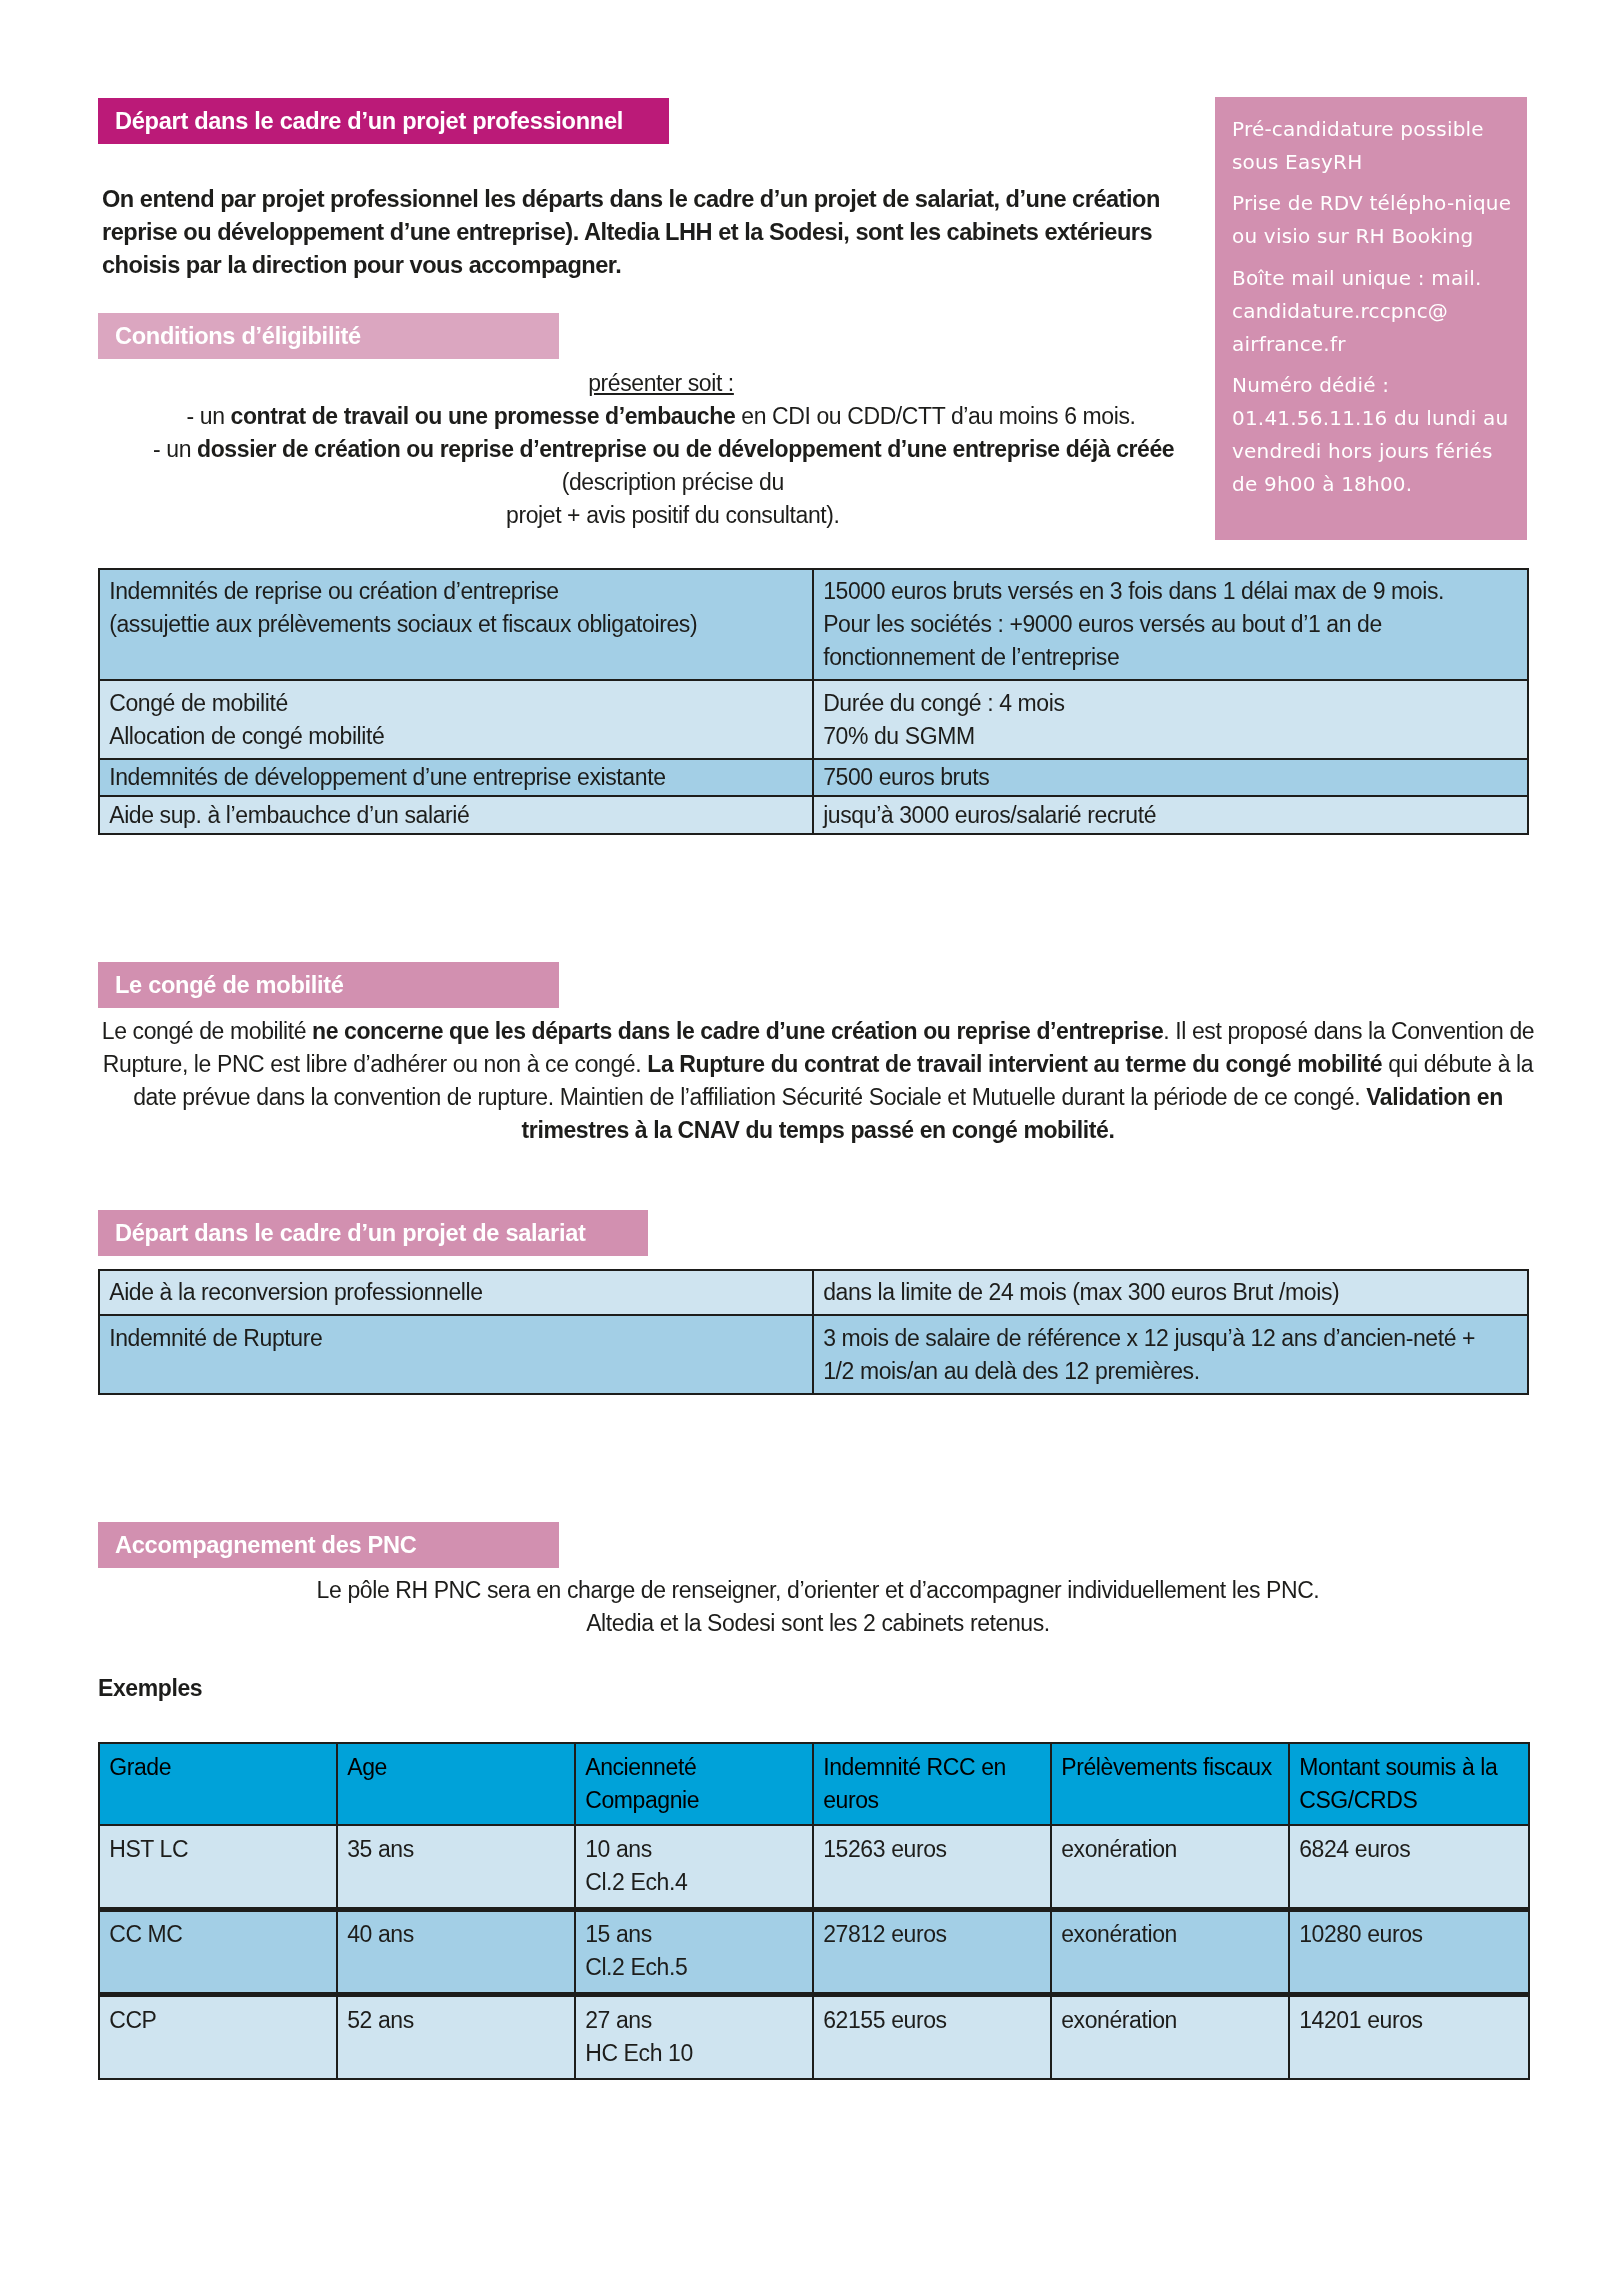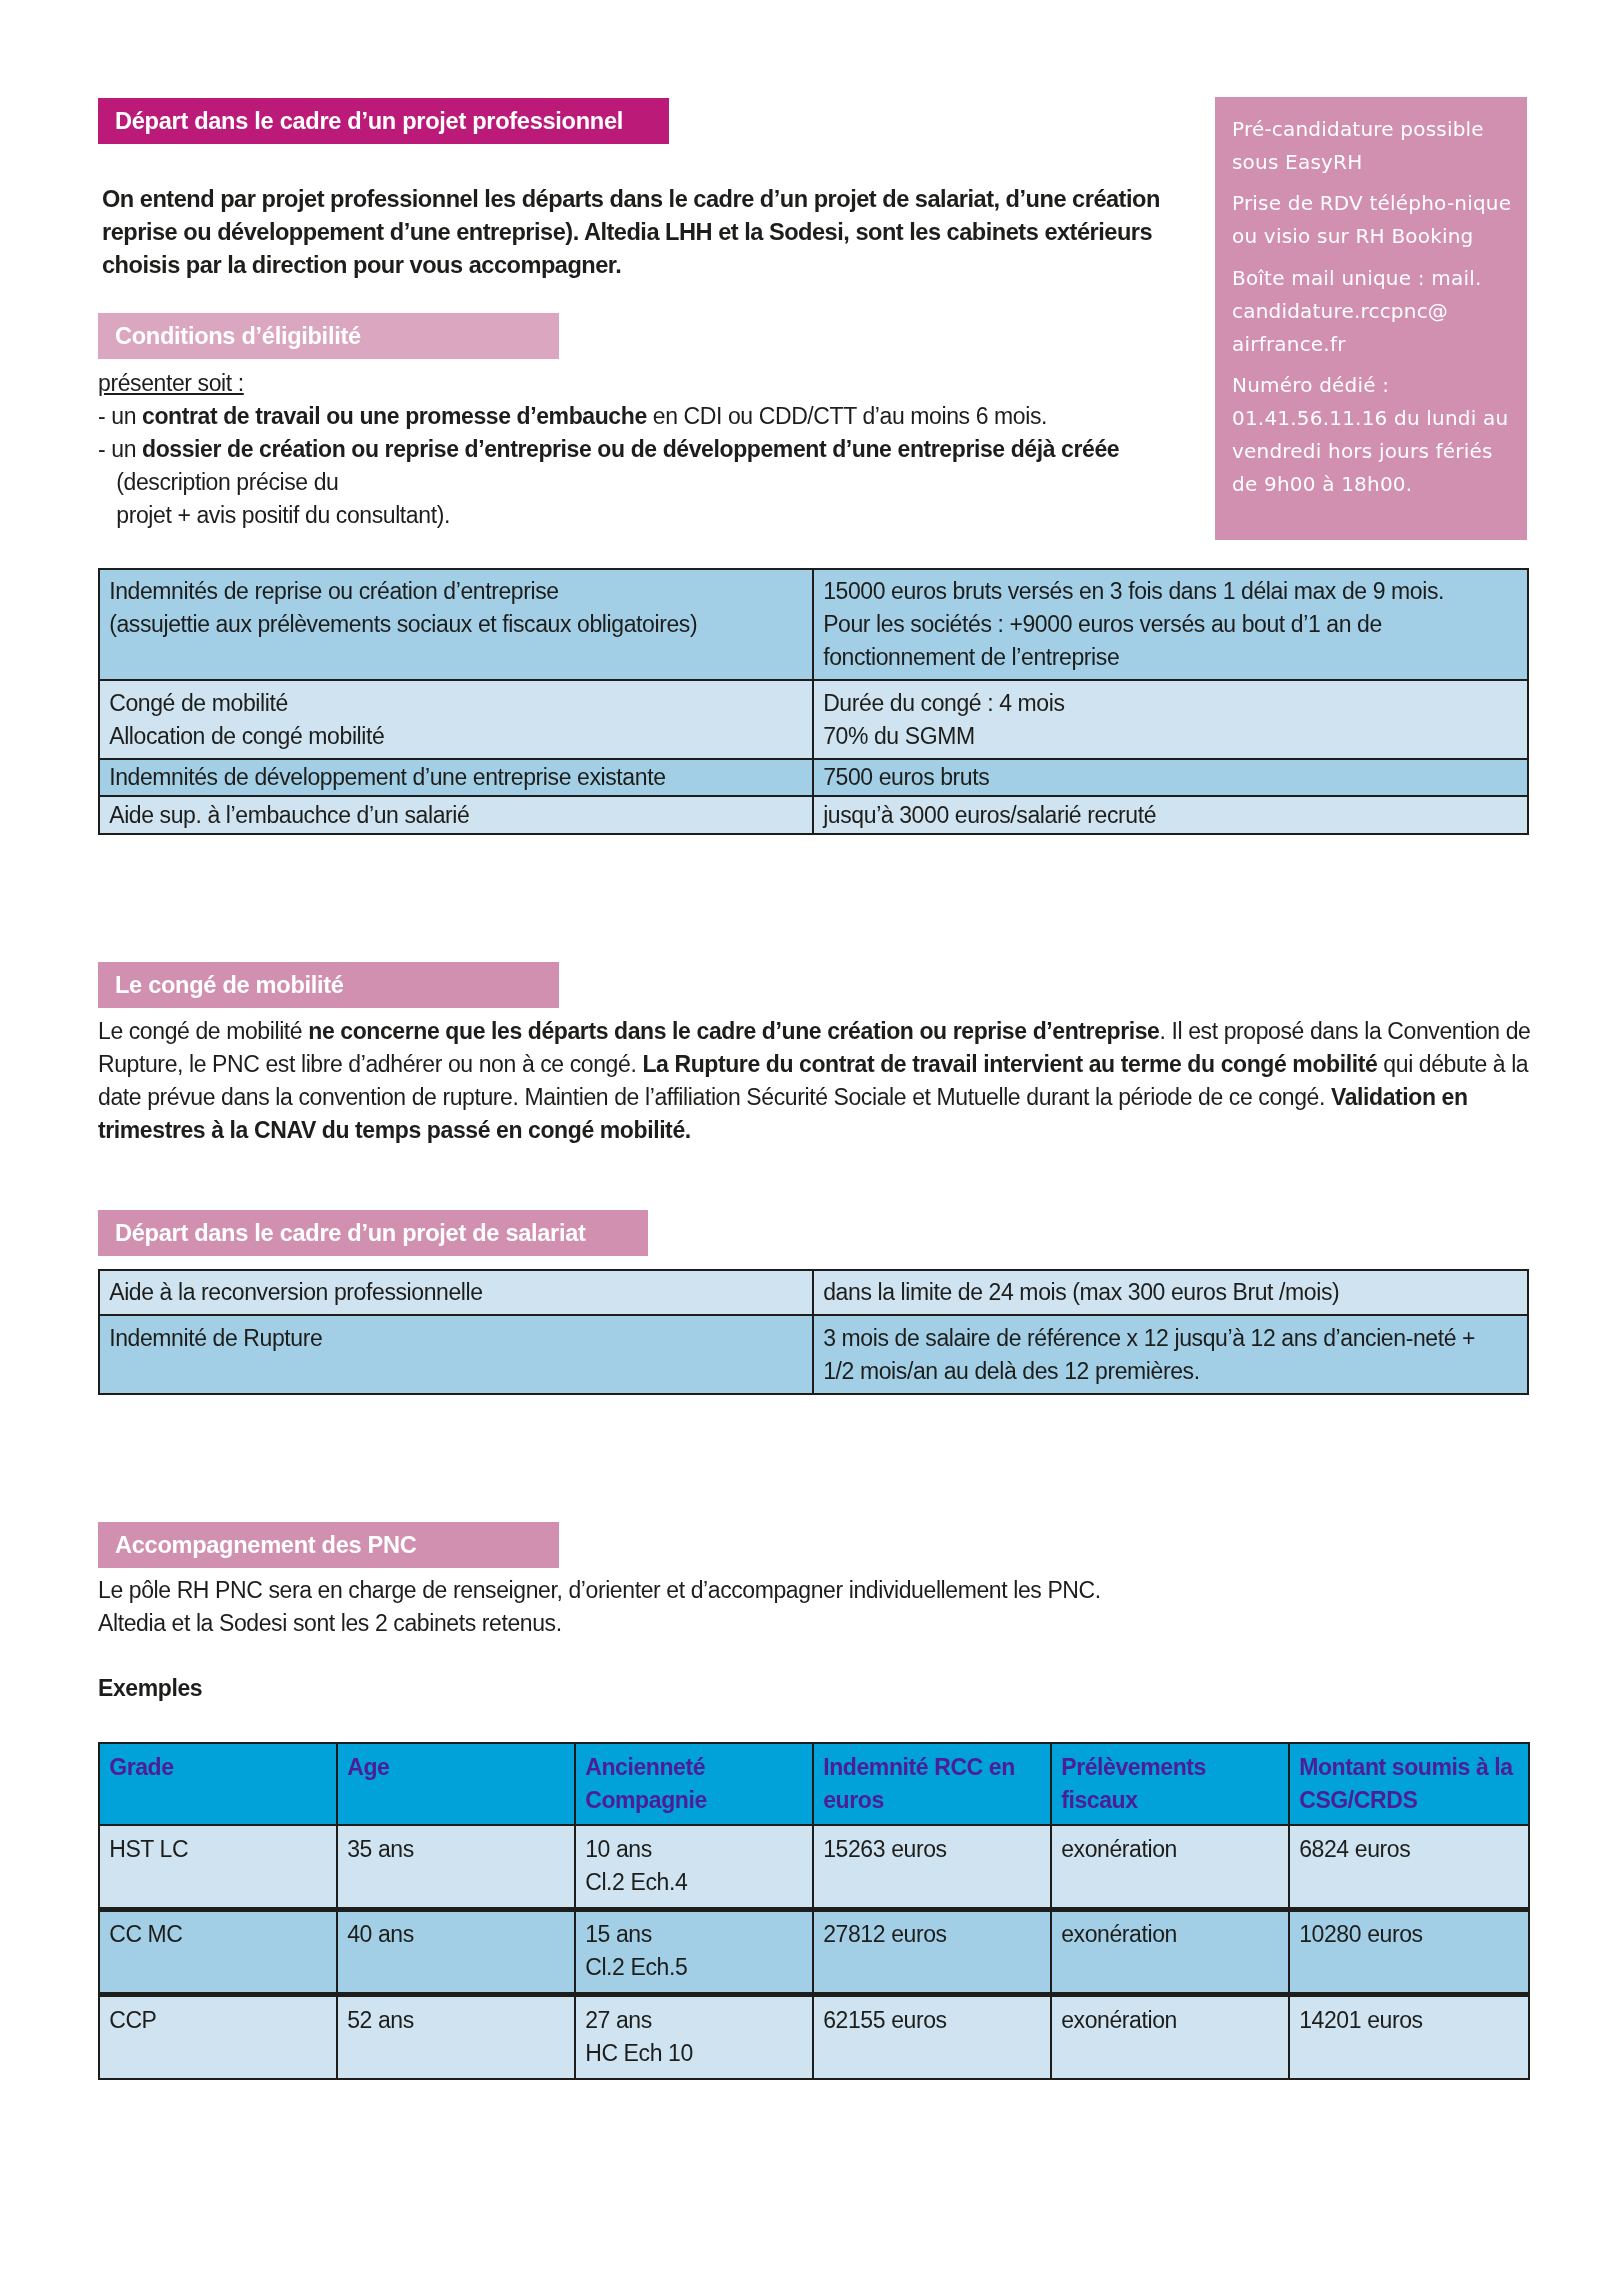--- a/index.html
+++ b/index.html
@@ -15,20 +15,21 @@
       font-size: 23.6px; line-height: 47px; padding-left: 17px; box-sizing: border-box;
       letter-spacing: -0.3px;
     }
     .hdr-magenta { background: #bb1a78; }
     .hdr-lightpink { background: #dba6c0; }
     .hdr-pink { background: #d290b0; }
     .body-text {
       font-family: "Liberation Sans", sans-serif;
       font-size: 23px; line-height: 33px; letter-spacing: -0.4px;
       transform-origin: left top;
+      text-align: center;
     }
     .intro {
       font-family: "Liberation Sans", sans-serif; font-weight: bold;
       font-size: 23.6px; line-height: 33px; letter-spacing: -0.5px;
     }
     b, .bold { font-weight: bold; }
     .u { text-decoration: underline; }
     .sidebar {
       position: absolute; left: 1215px; top: 97px; width: 312px; height: 443px;
       background: #d290b0; color: #ffffff; box-sizing: border-box;
@@ -50,21 +51,21 @@
     .row-light td { background: #cfe4f0; }
     table.ex {
       position: absolute; border-collapse: collapse; table-layout: fixed;
       font-family: "Liberation Sans", sans-serif; font-size: 23px; line-height: 33px;
       letter-spacing: -0.4px;
     }
     table.ex td, table.ex th {
       border: 2px solid #1d1d1b; vertical-align: top; padding: 6.5px 7.9px 7.9px 9.2px;
       text-align: left;
     }
-    table.ex th { background: #00a2d9; font-weight: bold; color: #4c1d95; }
+    table.ex th { background: #00a2d9; font-weight: normal; color: #000000; }
     table.ex tr.r td { border-top-width: 5.2px; }
   </style>
 </head>
 <body>
 
 <div class="section-header hdr-magenta" style="left:98px; top:98px; width:571px; height:46px; line-height:46px;">Départ dans le cadre d’un projet professionnel</div>
 
 <div class="abs intro" style="left:102px; top:183px; width:1126px;">On entend par projet professionnel les départs dans le cadre d’un projet de salariat, d’une création reprise ou développement d’une entreprise). Altedia LHH et la Sodesi, sont les cabinets extérieurs choisis par la direction pour vous accompagner.</div>
 
 <div class="sidebar">

